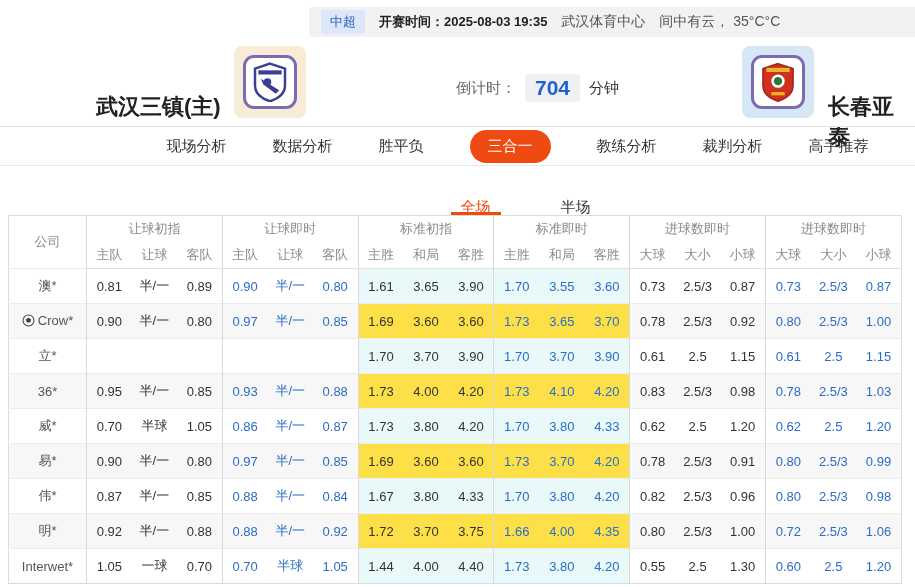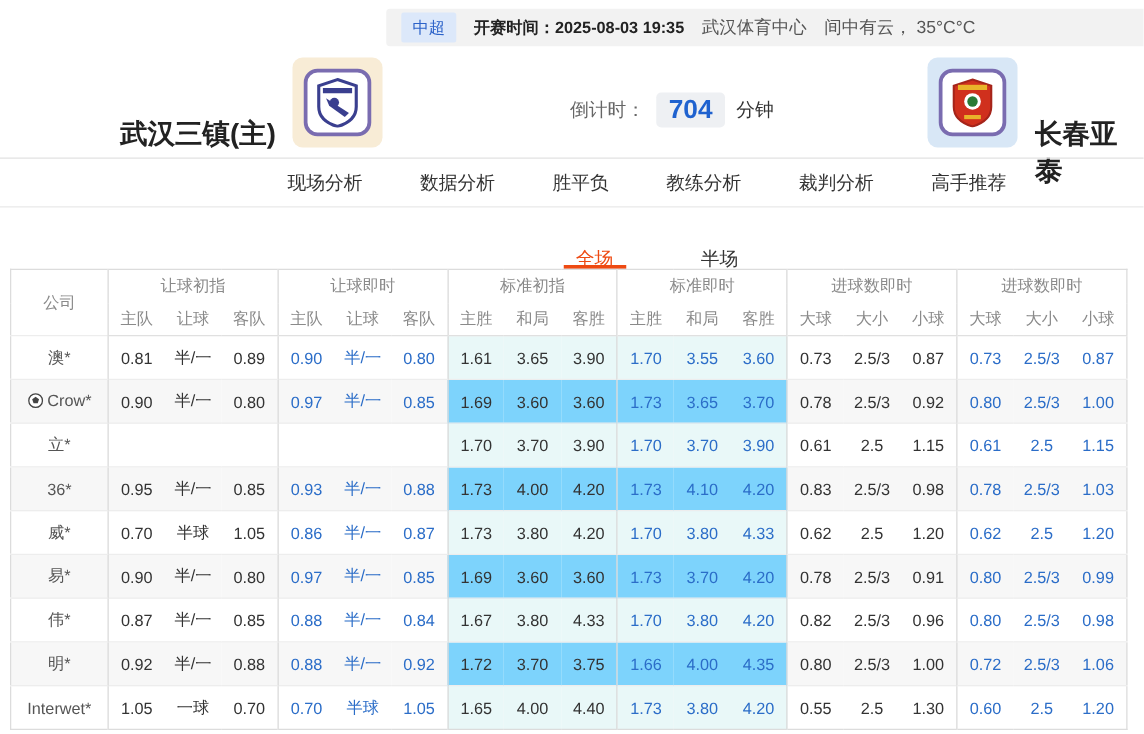--- a/index.html
+++ b/index.html
@@ -45,21 +45,21 @@
   
   .odds-table{position:absolute;top:215px;left:8px;width:894px;border-collapse:collapse;
     table-layout:fixed;font-size:13px;text-align:center;border:1px solid #dcdcdc;padding-left:48px;}
   .odds-table th{font-weight:normal;color:#8a8a8a;}
   .group-row th{height:27px;}
   .sub-row th{height:26px;border-bottom:1px solid #e0e0e0;}
   .odds-table td{height:35px;border-top:1px solid #ededed;cursor:pointer;}
   .gstart{border-left:1px solid #d9d9d9;}
   tr.alt td{background:#f7f7f7;}
   .odds-table td.std{background:#e9f8f8;}
-  tr.alt td.std{background:#7dd3fc;}
+  tr.alt td.std{background:#fde047;}
   .live{color:#2b6dc8;}
   .company-cell{color:#555;}
   .ball-icon{display:inline-block;vertical-align:-2px;margin-right:3px;}
 </style>
 </head>
 <body>
 
 <div class="topbar">
   <span class="league-badge">中超</span>
   <span class="kickoff"><span>开赛时间：</span><span>2025-08-03 19:35</span></span>
@@ -94,20 +94,21 @@
     </svg>
   </div>
 </div>
 <div class="team-name away-name">长春亚泰</div>
 
 <div class="nav">
   <div class="nav-inner">
       <div class="nav-item">现场分析</div>
       <div class="nav-item">数据分析</div>
       <div class="nav-item">胜平负</div>
+      <div class="nav-item pill">三合一</div>
       <div class="nav-item">教练分析</div>
       <div class="nav-item">裁判分析</div>
       <div class="nav-item">高手推荐</div>
     </div>
 </div>
 
 <div class="subtabs">
   <div class="subtabs-inner">
       <div class="subtab active">全场</div>
       <div class="subtab">半场</div>
@@ -340,21 +341,21 @@
         <td class="live">1.06</td>
       </tr>
       <tr>
         <td class="company-cell"><span>Interwet*</span></td>
         <td class="gstart">1.05</td>
         <td class="">一球</td>
         <td class="">0.70</td>
         <td class="gstart live">0.70</td>
         <td class="live">半球</td>
         <td class="live">1.05</td>
-        <td class="gstart std">1.65</td>
+        <td class="gstart std">1.44</td>
         <td class="std">4.00</td>
         <td class="std">4.40</td>
         <td class="gstart std live">1.73</td>
         <td class="std live">3.80</td>
         <td class="std live">4.20</td>
         <td class="gstart">0.55</td>
         <td class="">2.5</td>
         <td class="">1.30</td>
         <td class="gstart live">0.60</td>
         <td class="live">2.5</td>

